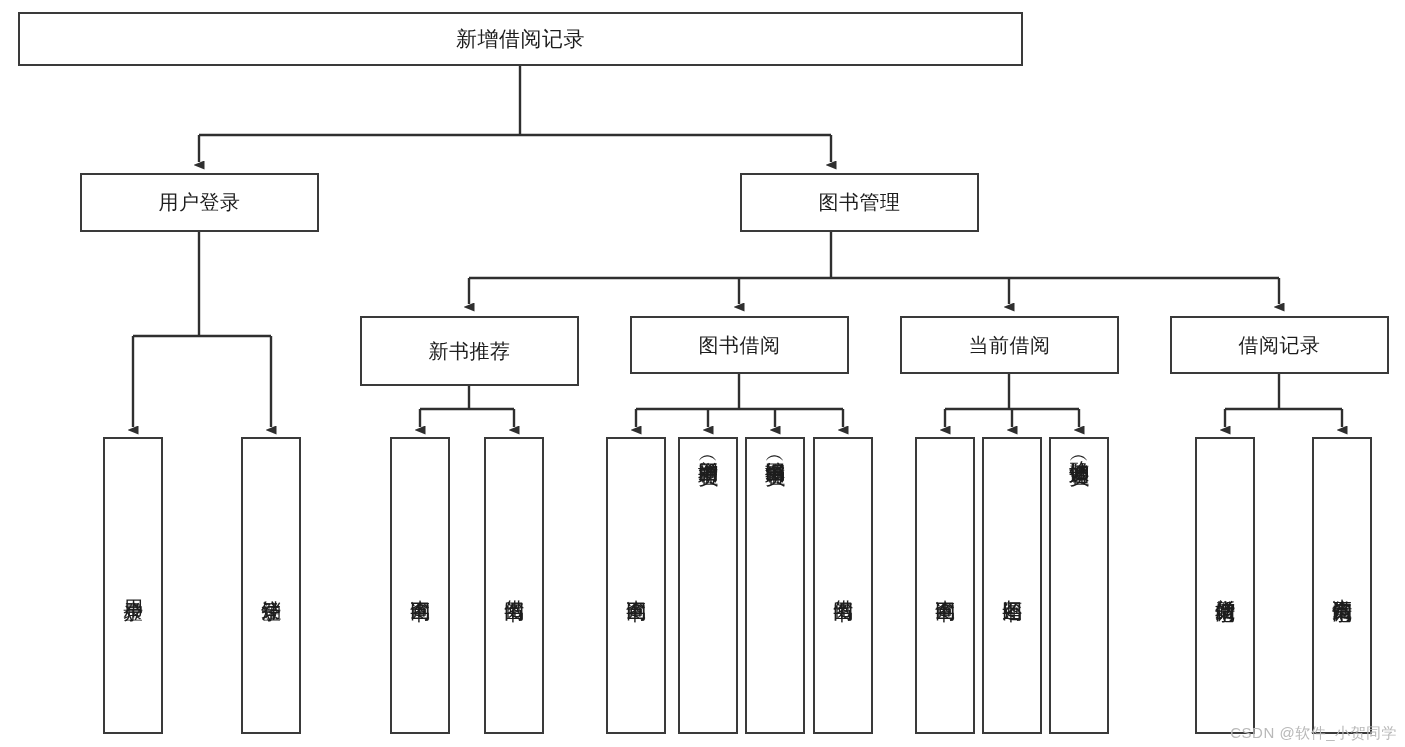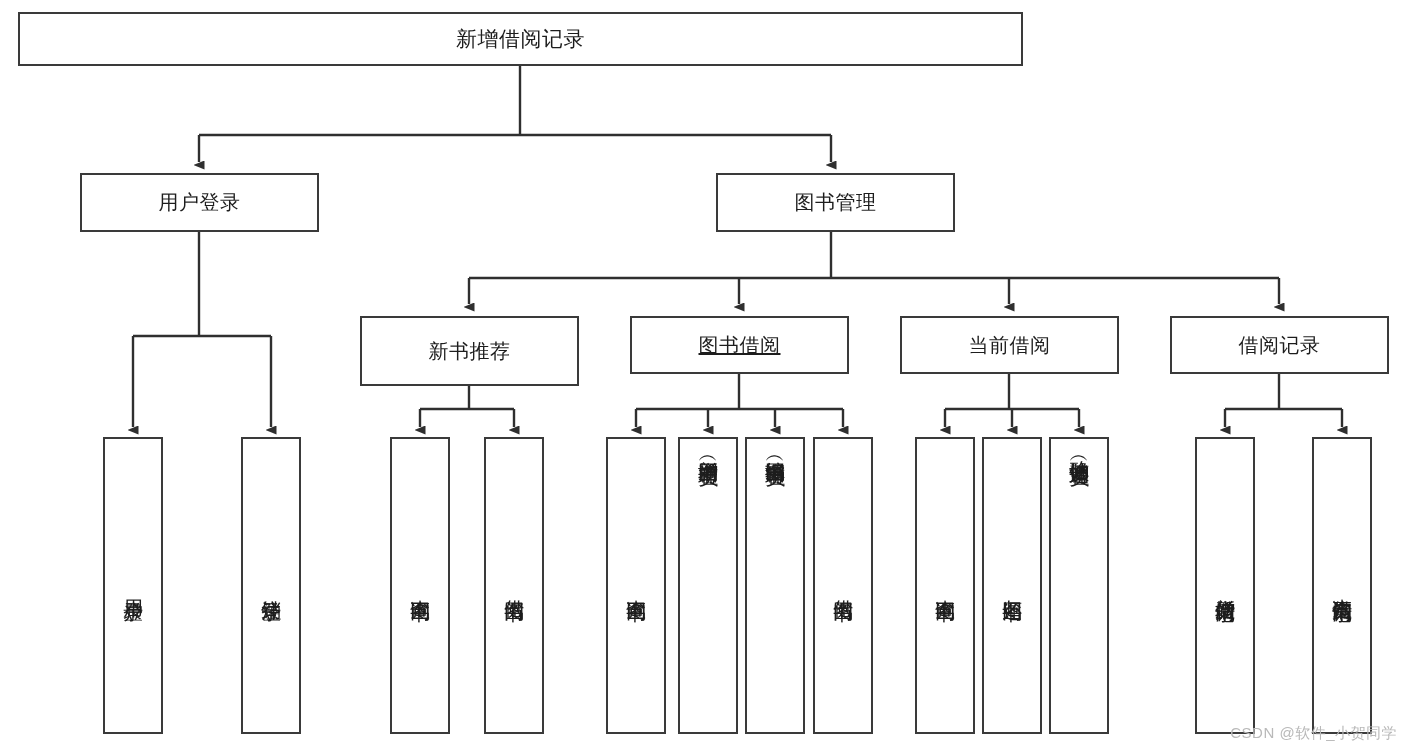--- a/index.html
+++ b/index.html
@@ -75,28 +75,28 @@
     </g>
   </svg>
 
   <div class="node root" style="left:18px;top:12px;width:1005px;height:54px;">
     <span class="lbl">新增借阅记录</span>
   </div>
 
   <div class="node lvl2" style="left:80px;top:173px;width:239px;height:59px;">
     <span class="lbl">用户登录</span>
   </div>
-  <div class="node lvl2" style="left:716px;top:173px;width:239px;height:59px;">
+  <div class="node lvl2" style="left:740px;top:173px;width:239px;height:59px;">
     <span class="lbl">图书管理</span>
   </div>
 
   <div class="node lvl2" style="left:360px;top:316px;width:219px;height:70px;">
     <span class="lbl">新书推荐</span>
   </div>
-  <div class="node lvl2" style="left:630px;top:316px;width:219px;height:58px;text-decoration:underline;">
+  <div class="node lvl2" style="left:630px;top:316px;width:219px;height:58px;">
     <span class="lbl">图书借阅</span>
   </div>
   <div class="node lvl2" style="left:1170px;top:316px;width:219px;height:58px;">
     <span class="lbl">借阅记录</span>
   </div>
   <div class="node lvl2" style="left:900px;top:316px;width:219px;height:58px;">
     <span class="lbl">当前借阅</span>
   </div>
 
   <div class="leaf mid" style="left:103px;top:437px;width:60px;height:297px;">

